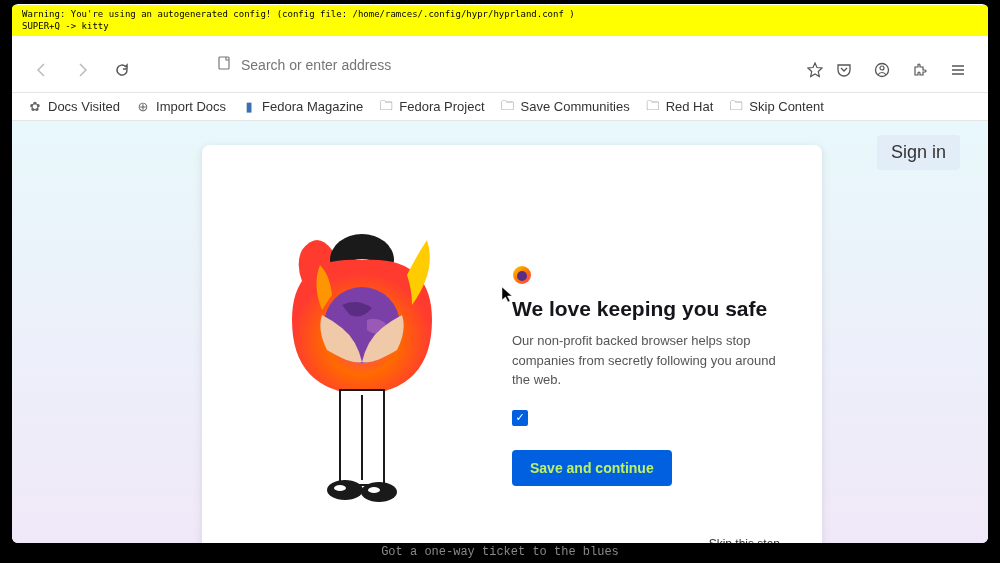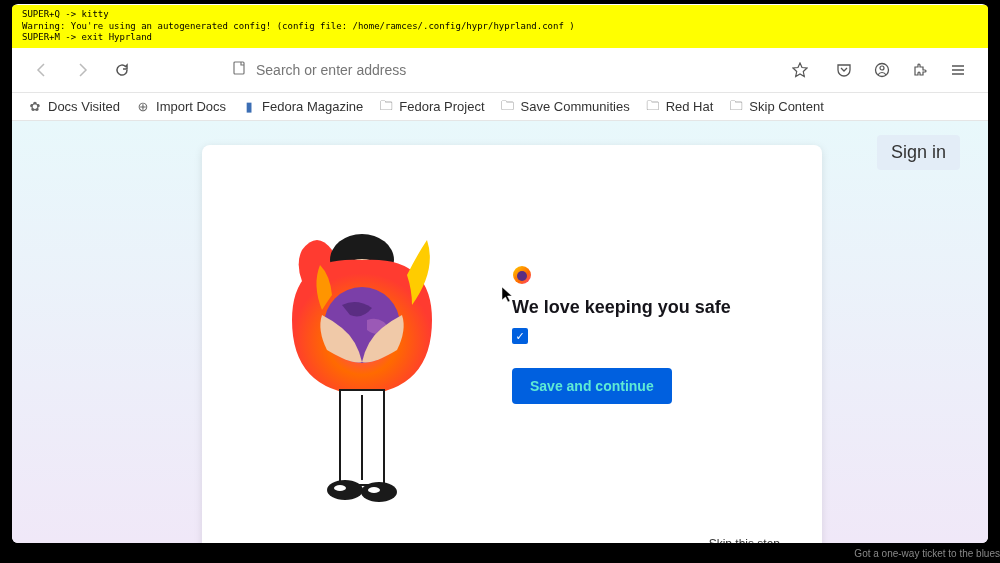--- a/index.html
+++ b/index.html
@@ -36,23 +36,23 @@
       top: 5px;
       left: 12px;
       right: 12px;
       z-index: 100;
       background: #ffff00;
       border-radius: 4px 4px 0 0;
       padding: 2px 6px;
     }
     .toolbar {
       display: flex;
-      align-items: center;
+      align-items: flex-start;
       padding: 8px 16px;
-      gap: 16px;
+      gap: 1px;
       border-bottom: 1px solid #e5e5e5;
     }
     .nav-buttons { display: flex; gap: 12px; align-items: center; }
     .icon-btn {
       width: 28px;
       height: 28px;
       border: none;
       background: none;
       cursor: pointer;
       display: flex;
@@ -142,21 +142,21 @@
       flex: 1;
       padding-top: 80px;
       padding-left: 20px;
     }
     .firefox-logo {
       width: 20px;
       height: 20px;
       margin-bottom: 12px;
     }
     .headline {
-      font-size: 18px;
+      font-size: 21px;
       font-weight: 700;
       color: #15141a;
       margin-bottom: 10px;
     }
     .subtext {
       font-size: 13px;
       color: #555;
       line-height: 1.5;
       margin-bottom: 20px;
     }
@@ -174,21 +174,21 @@
       background: #0060df;
       border-radius: 2px;
       display: flex;
       align-items: center;
       justify-content: center;
       color: #fff;
       font-size: 11px;
     }
     .primary-btn {
       background: #0060df;
-      color: #5eead4;
+      color: #bef264;
       border: none;
       padding: 10px 18px;
       border-radius: 4px;
       font-size: 14px;
       font-weight: 600;
       cursor: pointer;
     }
     .skip-link {
       position: absolute;
       bottom: 14px;
@@ -198,42 +198,41 @@
       cursor: pointer;
       display: flex;
       align-items: center;
       gap: 6px;
     }
     .status-bar {
       position: absolute;
       bottom: 4px;
       left: 0;
       right: 0;
-      text-align: right;
-      font-size: 10px;
+      text-align: center;
+      font-size: 12px;
       color: #888;
-      font-family: Liberation Sans, sans-serif;
+      font-family: Liberation Mono, monospace;
     }
     .cursor {
       position: absolute;
       top: 286px;
       left: 501px;
       z-index: 200;
       pointer-events: none;
     }
     .tab-spacer { height: 44px; }
   </style>
 </head>
 <body>
 
 <div class="warning-overlay">
   <div class="warning-bar">
+    <div>Warning: You're using an autogenerated config! (config file: /home/ramces/.config/hypr/hyprland.conf )</div>
     <div>SUPER+Q -&gt; kitty</div>
-    <div>Warning: You're using an autogenerated config! (config file: /home/ramces/.config/hypr/hyprland.conf )</div>
-    <div>SUPER+M -&gt; exit Hyprland</div>
   </div>
 </div>
 
 <div class="browser-window">
   <div class="tab-spacer"></div>
 
   <div class="toolbar">
     <div class="nav-buttons">
       <button class="icon-btn disabled">
         <svg width="16" height="16" viewBox="0 0 16 16">
@@ -364,20 +363,21 @@
             <defs>
               <linearGradient id="fxg" x1="0" y1="0" x2="1" y2="1">
                 <stop offset="0%" stop-color="#ffcc00"></stop>
                 <stop offset="60%" stop-color="#ff6a00"></stop>
                 <stop offset="100%" stop-color="#ff3b8e"></stop>
               </linearGradient>
             </defs>
           </svg>
         </div>
         <h1 class="headline">We love keeping you safe</h1>
+        <p class="subtext">Our non-profit backed browser helps stop companies from secretly following you around the web.</p>
         <div class="checkbox-row">
           <div class="checkbox">✓</div>
         </div>
         <button class="primary-btn">Save and continue</button>
       </div>
       <div class="skip-link">
         <span>Skip this step</span>
         <span>→</span>
       </div>
     </div>

